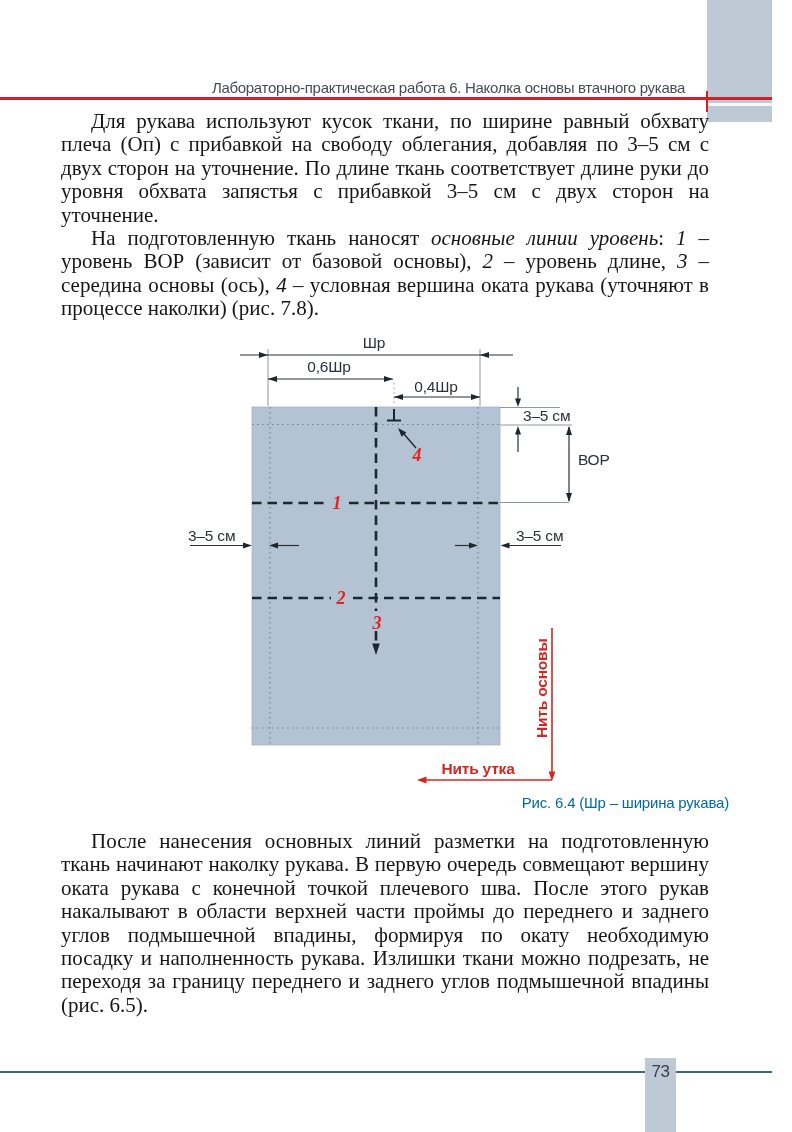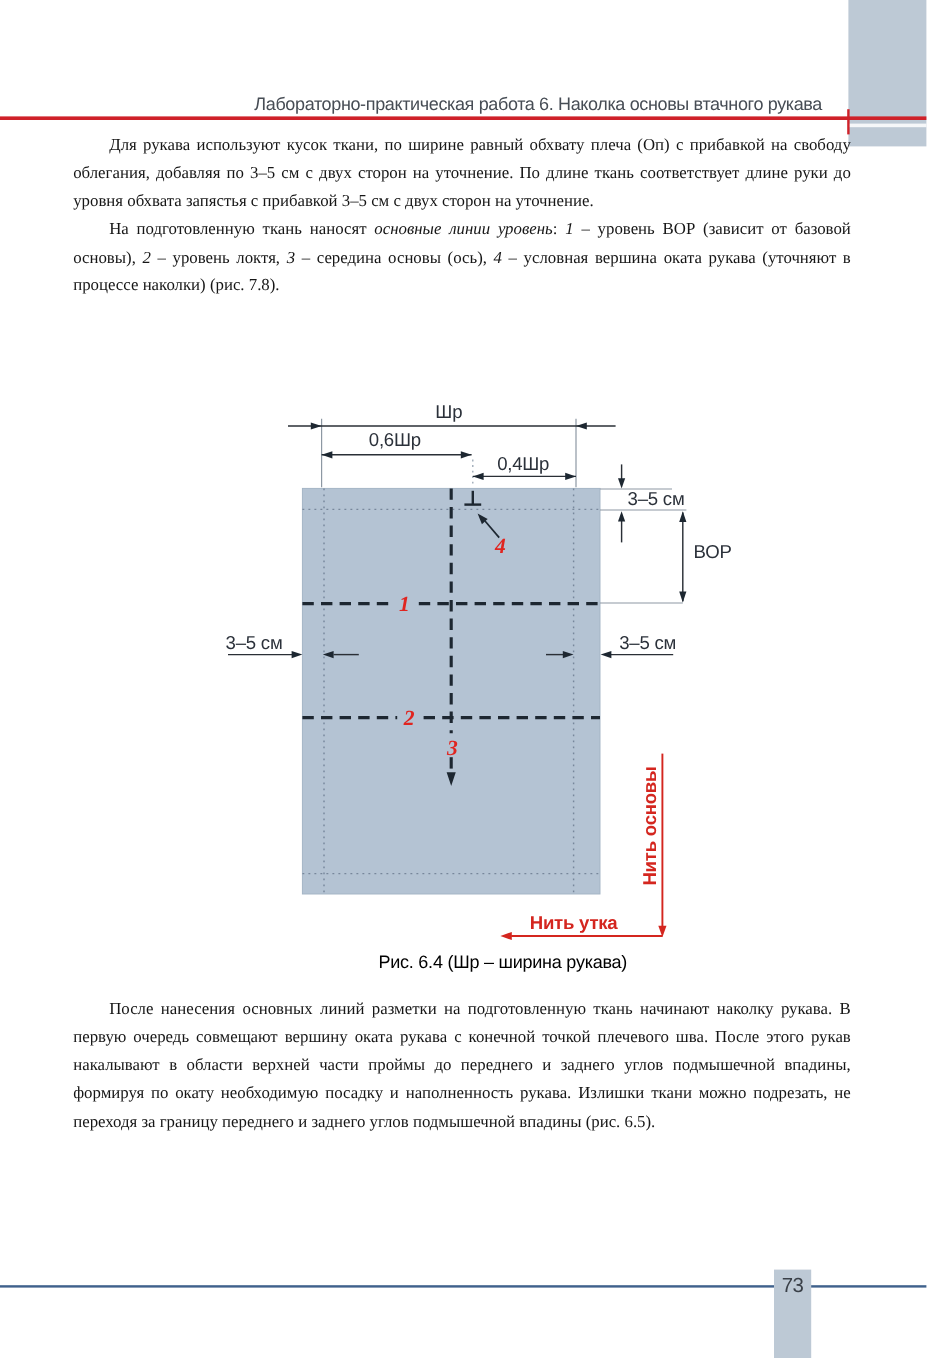--- a/index.html
+++ b/index.html
@@ -8,30 +8,30 @@
 
   
   .corner-block{position:absolute;left:707px;top:0;width:85px;height:122px;background:#bdc9d5;}
   .corner-strip{position:absolute;left:707px;top:103px;width:85px;height:2.6px;background:rgba(255,255,255,.85);}
   .running-title{position:absolute;right:87px;top:80px;font-family:"Liberation Sans",sans-serif;
         font-size:15px;line-height:15px;color:#474d55;letter-spacing:-0.3px;white-space:nowrap;}
   .header-rule{position:absolute;left:0;top:97px;width:792px;height:2.8px;background:#cf2129;}
   .header-tick{position:absolute;left:705.5px;top:90.5px;width:2.8px;height:21px;background:#cf2129;}
 
   
-  .textblock{position:absolute;left:61px;width:648px;font-size:14px;line-height:23.4px;
+  .textblock{position:absolute;left:61px;width:648px;font-size:21px;line-height:23.4px;
         text-align:justify;}
   .textblock p{margin:0;text-indent:30px;}
   .tb1{top:110px;}
   .tb3{top:830px;}
   em{font-style:italic;}
 
   
-  .caption{position:absolute;left:94px;top:794px;width:650px;text-align:center;
-        font-family:"Liberation Sans",sans-serif;font-size:15px;color:#000000;letter-spacing:-0.2px;}
+  .caption{position:absolute;left:79px;top:794px;width:650px;text-align:right;
+        font-family:"Liberation Sans",sans-serif;font-size:15px;color:#0369a1;letter-spacing:-0.2px;}
 
   
   .figure-svg{position:absolute;left:0;top:0;width:792px;height:1132px;pointer-events:none;}
   .dimtext{font-family:"Liberation Sans",sans-serif;font-size:15.5px;fill:#2b313a;letter-spacing:-0.2px;}
   .redn{font-family:"Liberation Serif",serif;font-style:italic;font-weight:bold;font-size:18px;fill:#e02520;}
   .redlab{font-family:"Liberation Sans",sans-serif;font-weight:bold;font-size:15.5px;fill:#d4261f;letter-spacing:-0.2px;}
 
   
   .footer-rule{position:absolute;left:0;top:1071px;width:792px;height:2.2px;background:#3f618c;}
   .page-tab{position:absolute;left:645px;top:1058px;width:31px;height:74px;background:#bdc9d5;
@@ -45,21 +45,21 @@
 <div class="page">
 
   <div class="corner-block"></div>
   <div class="corner-strip"></div>
   <div class="running-title">Лабораторно-практическая работа 6. Наколка основы втачного рукава</div>
   <div class="header-rule"></div>
   <div class="header-tick"></div>
 
   <div class="textblock tb1">
     <p>Для рукава используют кусок ткани, по ширине равный обхвату плеча (Оп) с прибавкой на свободу облегания, добавляя по 3–5 см с двух сторон на уточнение. По длине ткань соответствует длине руки до уровня обхвата запястья с прибавкой 3–5 см с двух сторон на уточнение.</p>
-    <p><span>На подготовленную ткань наносят </span><em>основные линии уровень</em><span>: </span><em>1</em><span> – уровень ВОР (зависит от базовой основы), </span><em>2</em><span> – уровень локтя, </span><em>3</em><span> – середина основы (ось), </span><em>4</em><span> – условная вершина оката рукава (уточняют в процессе наколки) (рис. 7.8).</span></p>
+    <p><span>На подготовленную ткань наносят </span><em>основные линии уровень</em><span>: </span><em>1</em><span> – уровень ВОР (зависит от базовой основы), </span><em>2</em><span> – уровень длине, </span><em>3</em><span> – середина основы (ось), </span><em>4</em><span> – условная вершина оката рукава (уточняют в процессе наколки) (рис. 7.8).</span></p>
   </div>
 
   <svg class="figure-svg" viewBox="0 0 792 1132">
 
     <rect x="252" y="407" width="248" height="338" fill="#b4c3d3" stroke="#a3b4c5" stroke-width="0.8"></rect>
 
     <g stroke="#77879b" stroke-width="1.2" stroke-dasharray="1.6 3.4">
       <line x1="270" y1="407" x2="270" y2="745"></line>
       <line x1="478" y1="407" x2="478" y2="745"></line>
       <line x1="252" y1="424.5" x2="500" y2="424.5"></line>

